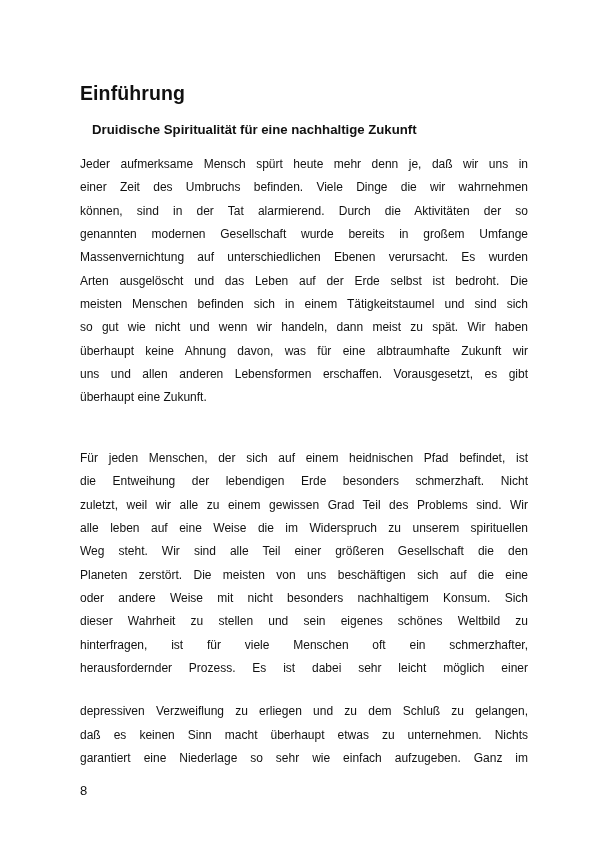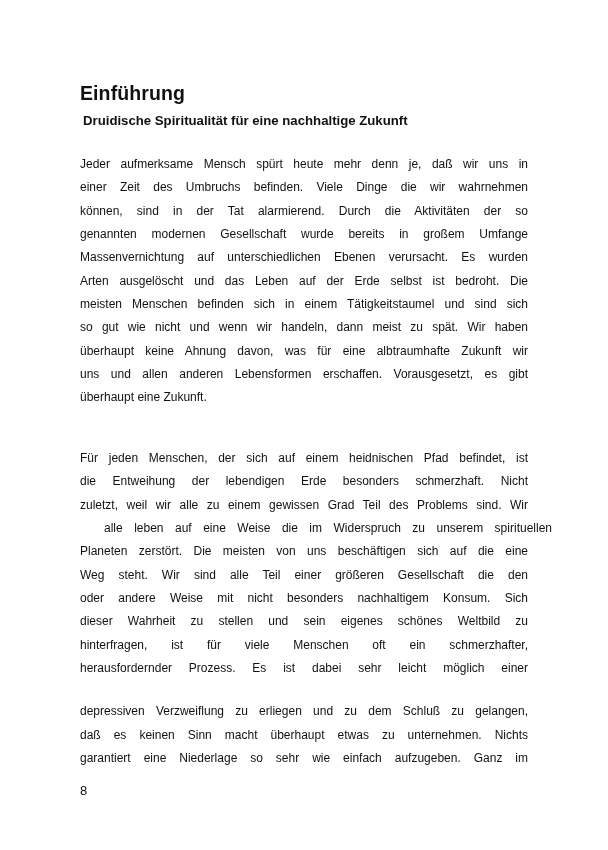--- a/index.html
+++ b/index.html
@@ -1,19 +1,19 @@
 <!DOCTYPE html>
 <html><head>
   <meta charset="utf-8">
   <style>
     html, body { margin: 0; padding: 0; background: #ffffff; }
     body { width: 608px; height: 850px; position: relative; overflow: hidden; }
     .page { position: absolute; left: 0; top: 0; width: 608px; height: 796px; background: #ffffff; color: #111111; font-family: "Liberation Sans", sans-serif; }
     .title { position: absolute; left: 80px; top: 82px; font-size: 19.5px; font-weight: bold; margin: 0; letter-spacing: 0.1px; }
-    .subtitle { position: absolute; left: 80px; top: 110px; font-size: 13.2px; font-weight: bold; margin: 3px; }
+    .subtitle { position: absolute; left: 80px; top: 110px; font-size: 13.2px; font-weight: bold; margin: 12px; }
     .para { position: absolute; left: 80px; width: 448px; font-size: 12px; }
     .line { display: block; height: 23.35px; line-height: 23.35px; white-space: nowrap; text-align: justify; text-align-last: justify; width: 448px; overflow: visible; }
     .line.last { text-align-last: left; }
     .p1 { top: 153px; }
     .p2 { top: 447px; }
     .page-number { position: absolute; left: 80px; top: 783px; font-size: 13px; }
   </style>
 </head>
 <body>
 
@@ -32,23 +32,23 @@
     <span class="line" style="white-space: nowrap;">so gut wie nicht und wenn wir handeln, dann meist zu spät. Wir haben</span>
     <span class="line" style="white-space: nowrap;">überhaupt keine Ahnung davon, was für eine albtraumhafte Zukunft wir</span>
     <span class="line" style="white-space: nowrap;">uns und allen anderen Lebensformen erschaffen. Vorausgesetzt, es gibt</span>
     <span class="line last" style="white-space: nowrap;">überhaupt eine Zukunft.</span>
   </div>
 
   <div class="para p2">
     <span class="line" style="white-space: nowrap;">Für jeden Menschen, der sich auf einem heidnischen Pfad befindet, ist</span>
     <span class="line" style="white-space: nowrap;">die Entweihung der lebendigen Erde besonders schmerzhaft. Nicht</span>
     <span class="line" style="white-space: nowrap;">zuletzt, weil wir alle zu einem gewissen Grad Teil des Problems sind. Wir</span>
-    <span class="line" style="white-space: nowrap; margin-left: 24px;">alle leben auf eine Weise die im Widerspruch zu unserem spirituellen</span>
+    <span class="line" style="white-space: nowrap;">alle leben auf eine Weise die im Widerspruch zu unserem spirituellen</span>
+    <span class="line" style="white-space: nowrap;">Weg steht. Wir sind alle Teil einer größeren Gesellschaft die den</span>
     <span class="line" style="white-space: nowrap;">Planeten zerstört. Die meisten von uns beschäftigen sich auf die eine</span>
-    <span class="line" style="white-space: nowrap;">Weg steht. Wir sind alle Teil einer größeren Gesellschaft die den</span>
     <span class="line" style="white-space: nowrap;">oder andere Weise mit nicht besonders nachhaltigem Konsum. Sich</span>
     <span class="line" style="white-space: nowrap;">dieser Wahrheit zu stellen und sein eigenes schönes Weltbild zu</span>
     <span class="line" style="white-space: nowrap;">hinterfragen, ist für viele Menschen oft ein schmerzhafter,</span>
     <span class="line" style="white-space: nowrap;">herausfordernder Prozess. Es ist dabei sehr leicht möglich einer</span>
     <span class="line" style="white-space: nowrap; margin-top: 20px;">depressiven Verzweiflung zu erliegen und zu dem Schluß zu gelangen,</span>
     <span class="line" style="white-space: nowrap;">daß es keinen Sinn macht überhaupt etwas zu unternehmen. Nichts</span>
     <span class="line" style="white-space: nowrap;">garantiert eine Niederlage so sehr wie einfach aufzugeben. Ganz im</span>
   </div>
 
   <div class="page-number">8</div>

